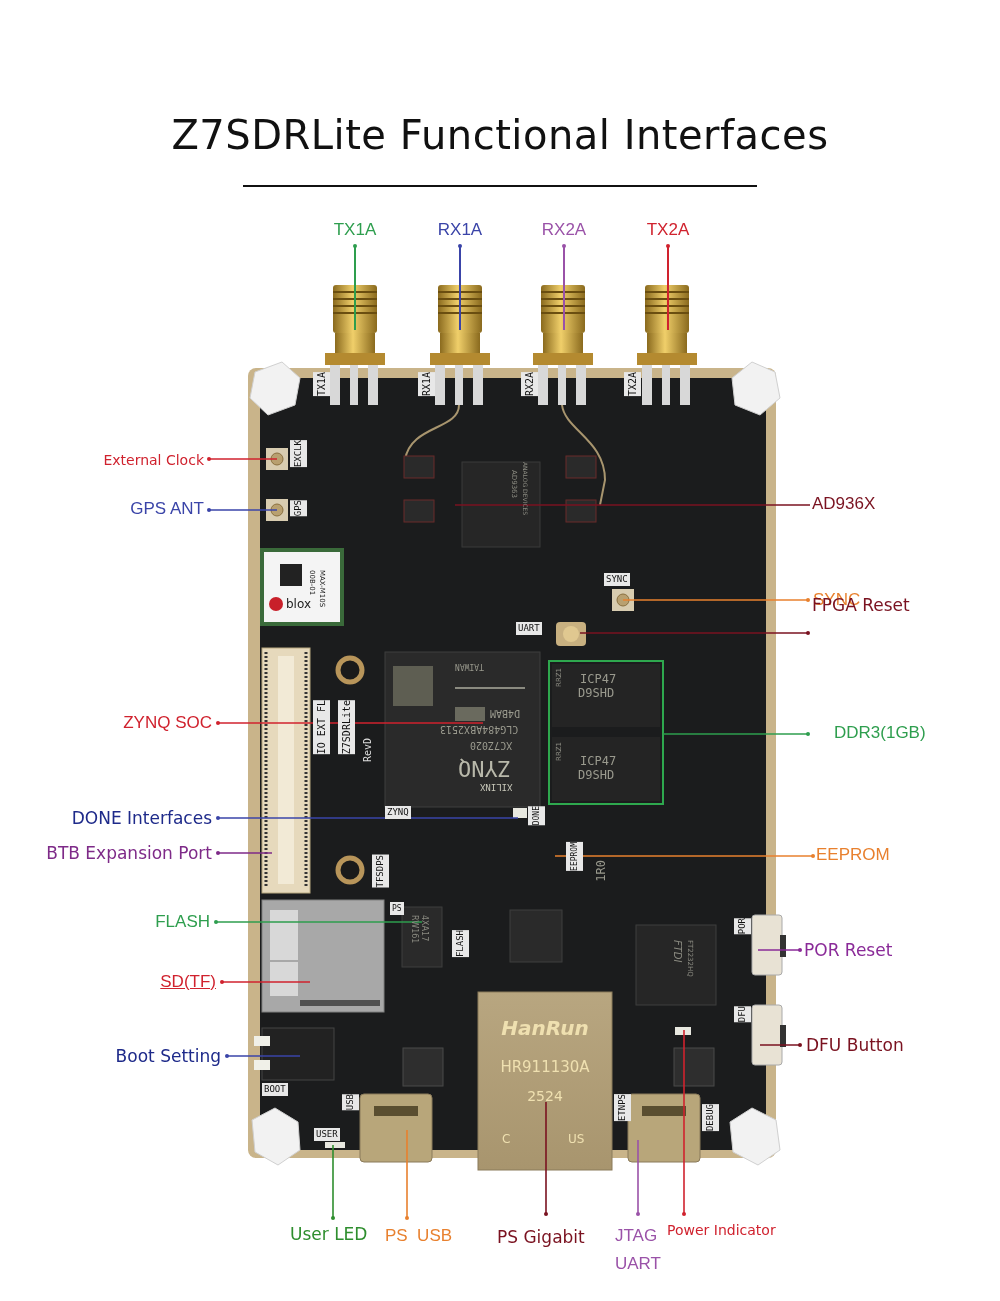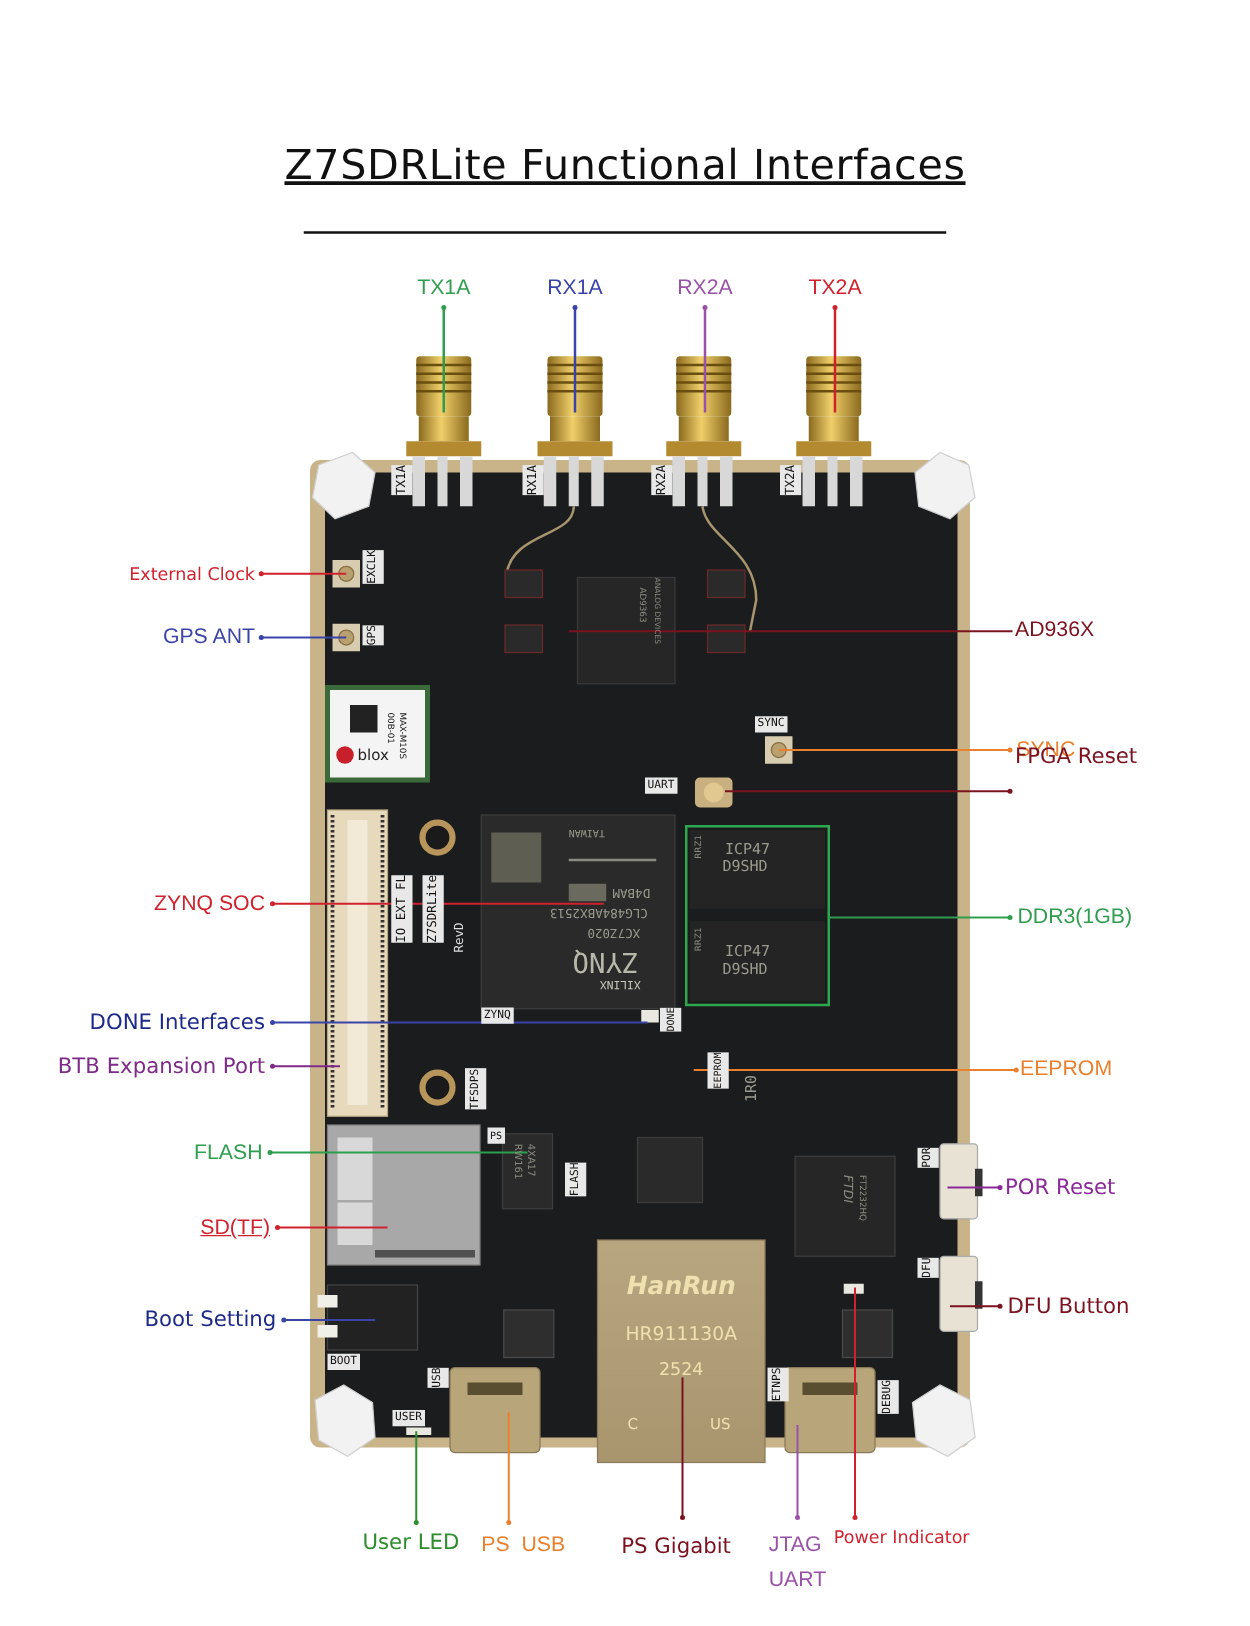--- a/index.html
+++ b/index.html
@@ -1,17 +1,17 @@
 <!DOCTYPE html>
 <html><head>
 <meta charset="utf-8">
 <style>
   html, body { margin:0; padding:0; background:#ffffff; }
   body { width:1000px; height:1301px; position:relative; overflow:hidden; font-family:"DejaVu Sans", sans-serif; }
-  .title { position:absolute; left:0; width:1000px; top:112px; text-align:center; font-size:33px; color:#111; letter-spacing:0.5px;text-decoration:underline; }
+  .title { position:absolute; left:0; width:1000px; top:112px; text-align:center; font-size:40px; color:#111; letter-spacing:0.5px; }
   .rule { position:absolute; left:243px; top:185px; width:514px; height:2px; background:#111; }
   .lbl { position:absolute; font-size:17px; white-space:nowrap; line-height:20px; }
   .lbl.cond { font-family:"Liberation Sans Narrow","Liberation Sans", sans-serif; }
   .lbl.r { text-align:right; }
   .lbl.c { text-align:center; }
   svg.overlay { position:absolute; left:0; top:0; }
   .board { position:absolute; left:248px; top:368px; width:528px; height:790px; background:#c9b48a; border-radius:8px; }
   .pcb { position:absolute; left:260px; top:378px; width:506px; height:772px; background:#1b1c1d; border-radius:6px; }
   .comp { position:absolute; }
   .silk { position:absolute; background:#e8e8e8; color:#111; font-size:10px; font-family:"DejaVu Sans Mono", monospace; padding:0 2px; line-height:13px; }
@@ -346,21 +346,21 @@
 <div class="lbl cond r" style="left:40px;top:912px;width:170px;color:#2e9e4e;">FLASH</div>
 <div class="lbl cond r" style="left:40px;top:972px;width:176px;color:#d0222e;text-decoration:underline;">SD(TF)</div>
 <div class="lbl r" style="left:40px;top:1046px;width:181px;color:#1e2a8a;">Boot Setting</div>
 
 <div class="lbl cond" style="left:812px;top:494px;color:#7a1220;">AD936X</div>
 <div class="lbl cond" style="left:813px;top:590px;color:#e8802e;">SYNC</div>
 <div class="lbl" style="left:812px;top:595px;color:#7a1220;">
   <span class="cond">FPGA</span>
   <span>Reset</span>
 </div>
-<div class="lbl cond" style="left:814px;top:723px;color:#2e9e4e;">DDR3(1GB)</div>
+<div class="lbl cond" style="left:834px;top:723px;color:#2e9e4e;">DDR3(1GB)</div>
 <div class="lbl cond" style="left:816px;top:845px;color:#e8802e;">EEPROM</div>
 <div class="lbl" style="left:804px;top:940px;color:#8a2a98;">
   <span class="cond">POR</span>
   <span>Reset</span>
 </div>
 <div class="lbl" style="left:806px;top:1035px;color:#7a1220;">DFU Button</div>
 
 <div class="lbl" style="left:290px;top:1224px;color:#2e8e2e;">User LED</div>
 <div class="lbl cond" style="left:385px;top:1226px;color:#e8802e;white-space:pre;">PS  USB</div>
 <div class="lbl" style="left:497px;top:1227px;color:#7a1220;">PS Gigabit</div>

